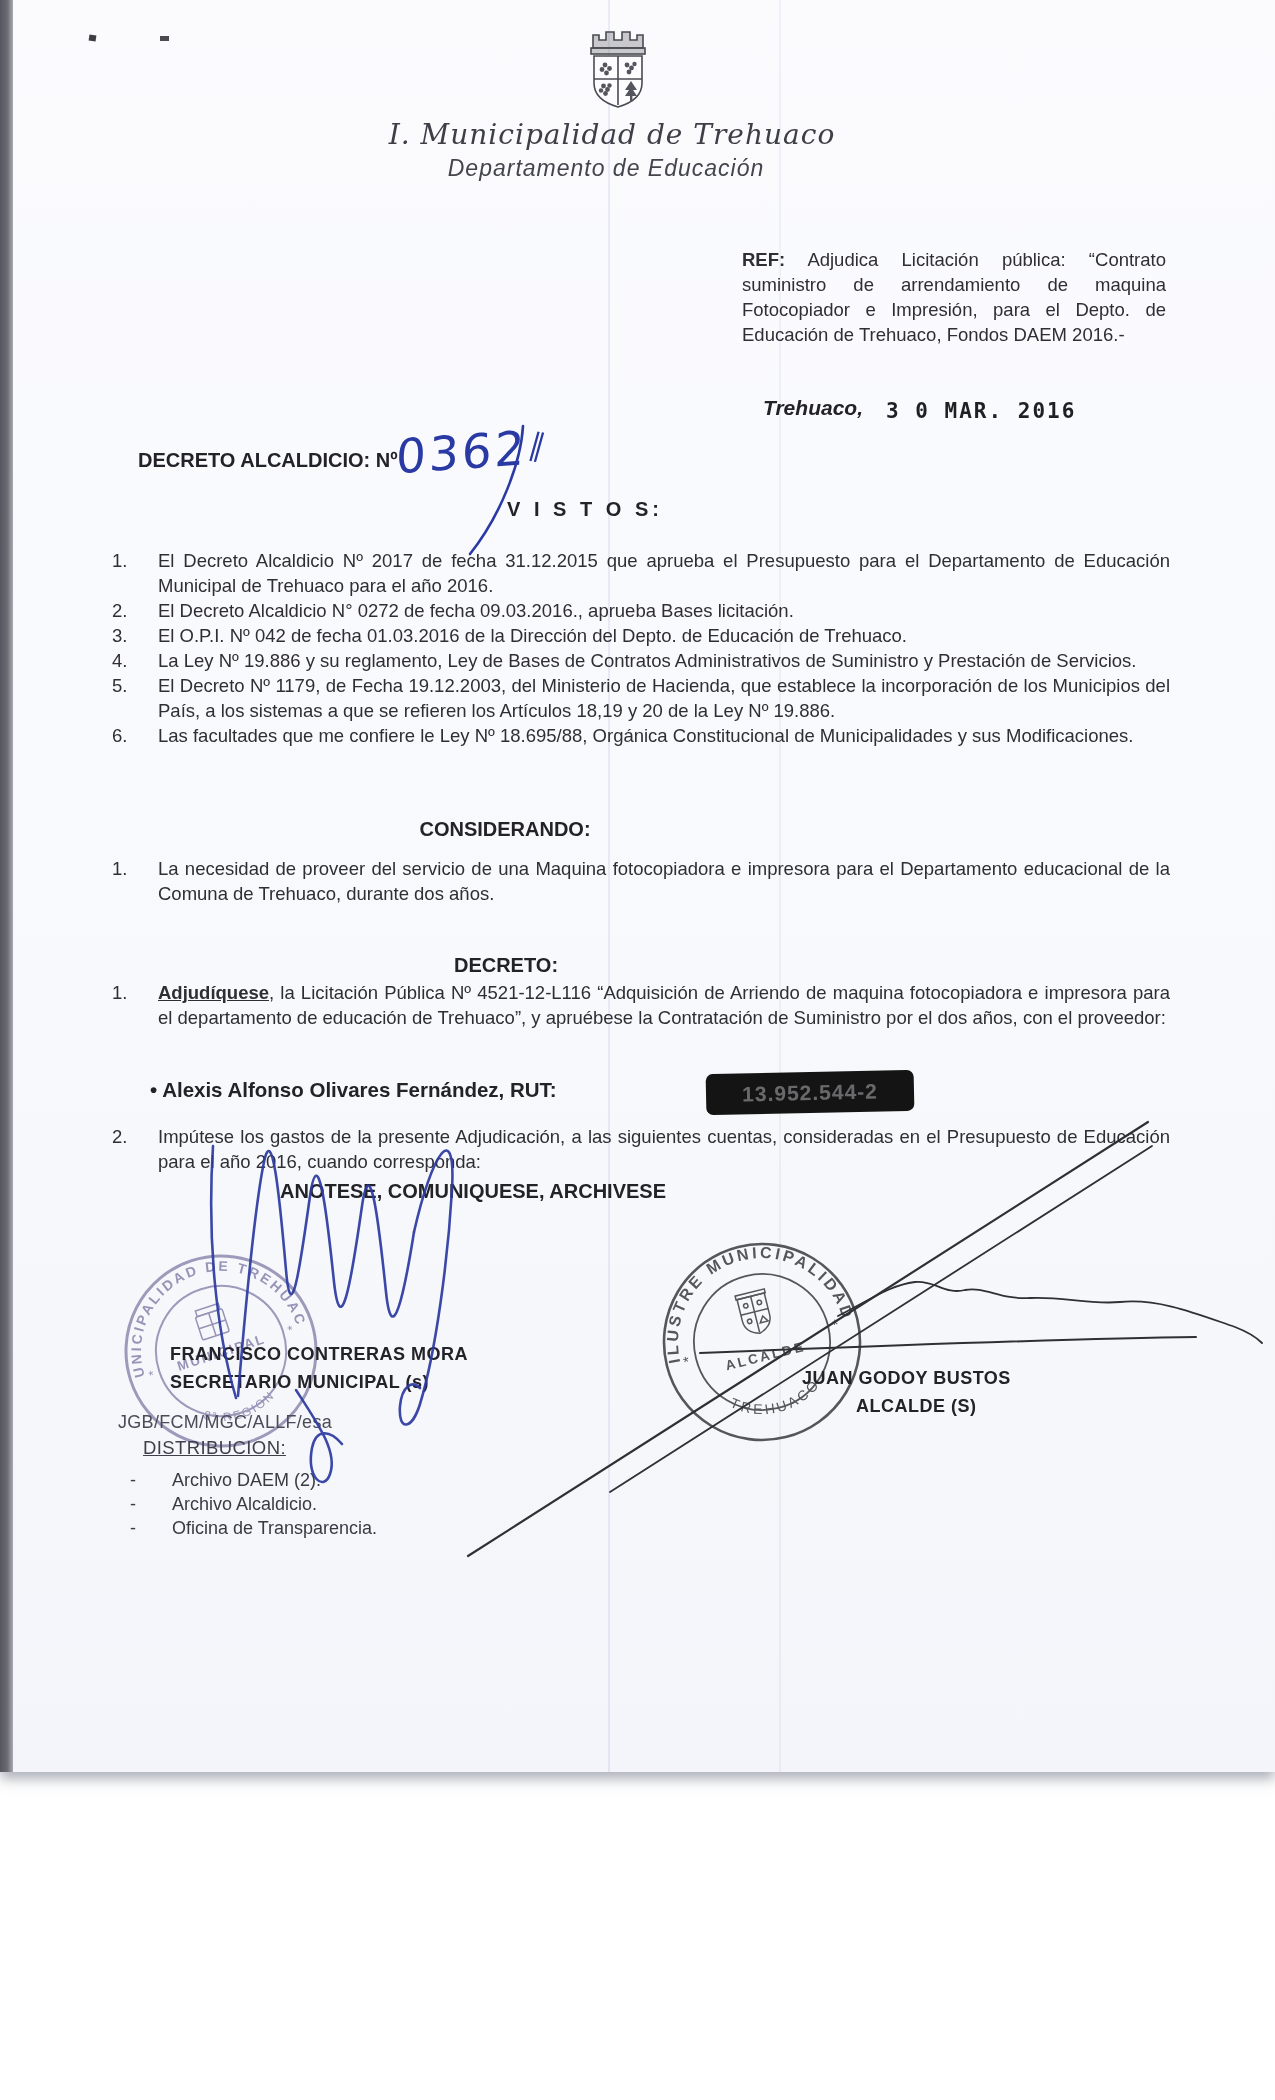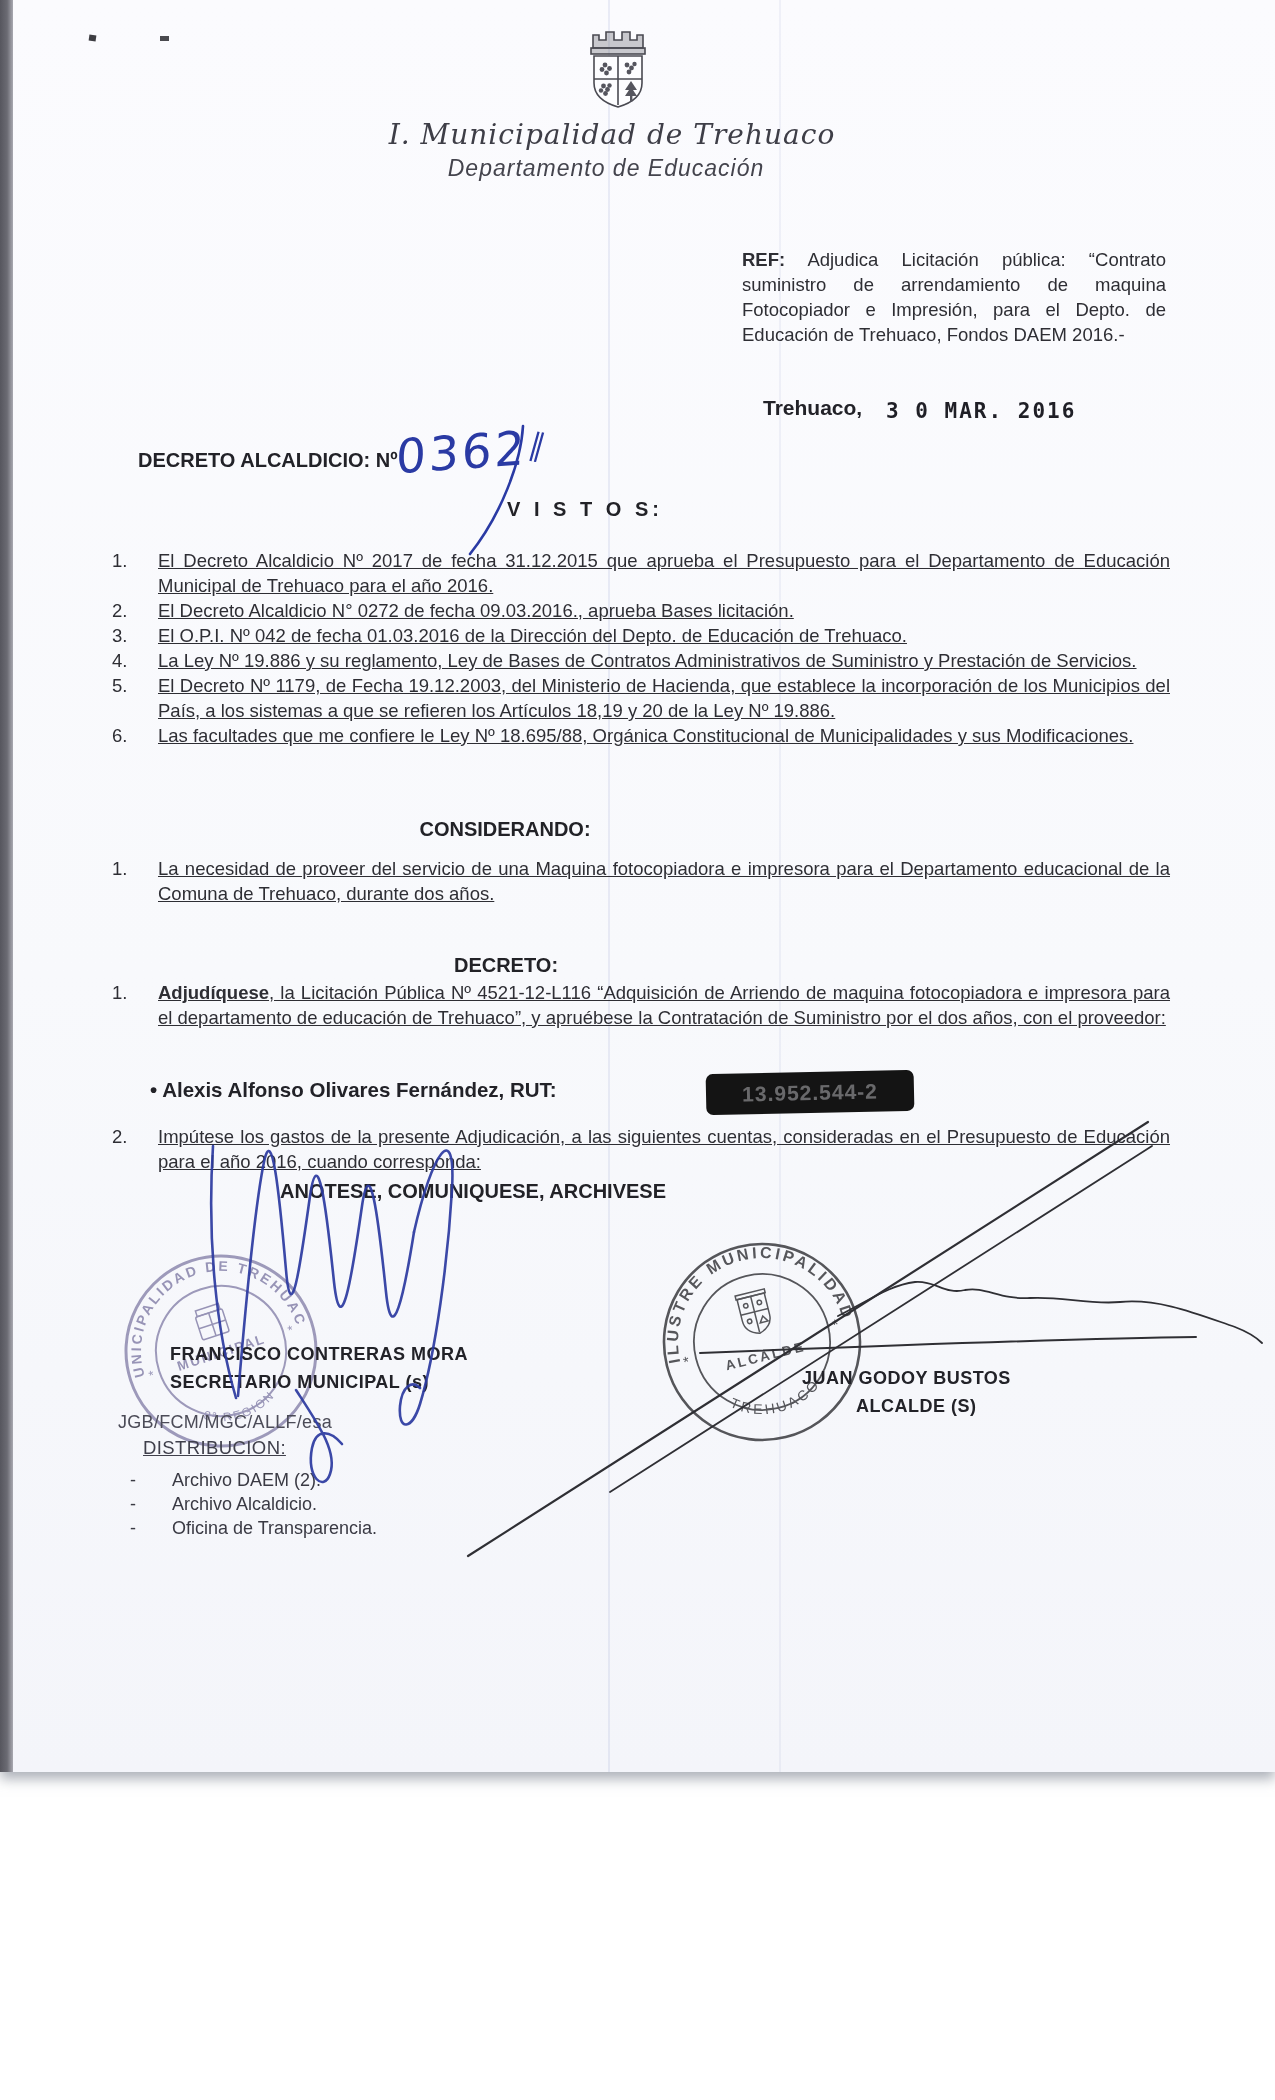--- a/index.html
+++ b/index.html
@@ -10,25 +10,25 @@
   .edge-strip{position:absolute;left:0;top:0;width:13px;height:1772px;
     background:linear-gradient(90deg,#56565e 0%,#6b6b73 55%,#a9a9b1 100%);}
   .crease{position:absolute;top:0;height:1772px;width:2px;background:rgba(130,140,195,0.14);}
   .dot{position:absolute;background:#3d3d42;}
   .abs{position:absolute;}
   .b{font-weight:bold;}
   .body-text{font-size:18.5px;line-height:25px;color:#2e2e34;}
   .heading{font-weight:bold;font-size:20px;color:#222227;transform:translateX(-50%);white-space:nowrap;}
   .li{display:flex;}
   .li .num{flex:0 0 46px;}
-  .li .txt{flex:1;text-align:justify;text-decoration:underline;}
+  .li .txt{flex:1;text-align:justify;}
   .ref-block{width:424px;font-size:18.5px;line-height:25px;text-align:justify;color:#2e2e34;}
   .script1{font-family:"DejaVu Serif",serif;font-style:italic;font-size:28px;color:#3e3e47;letter-spacing:1px;white-space:nowrap;transform:translateX(-50%);}
   .script2{font-family:Liberation Sans, sans-serif;font-style:italic;font-size:23px;color:#44444d;letter-spacing:1px;white-space:nowrap;transform:translateX(-50%);}
-  .place{font-weight:bold;font-size:21px;color:#222228;}
+  .place{font-weight:bold;font-size:21px;color:#222228;font-style:italic;}
   .date-stamp{font-family:"DejaVu Sans Mono",monospace;font-weight:bold;font-size:21px;letter-spacing:2px;color:#1f1f26;white-space:nowrap;}
   .decree-label{font-weight:bold;font-size:20px;color:#222228;white-space:nowrap;}
   .hand-number{font-family:"DejaVu Sans",sans-serif;font-size:47px;color:#2a3aa4;transform:rotate(-4deg) skewX(-6deg);letter-spacing:3px;white-space:nowrap;}
   .hand-flourish{font-size:30px;color:#2a3aa4;display:inline-block;transform:rotate(14deg) translateY(-8px);}
   .underline{text-decoration:underline;}
   .provider{font-weight:bold;font-size:20.5px;color:#222228;white-space:nowrap;}
   .redaction{position:absolute;width:208px;height:41px;background:#141414;border-radius:7px;transform:rotate(-1.2deg);
     display:flex;align-items:center;justify-content:center;}
   .redaction span{color:rgba(225,225,228,0.42);font-weight:bold;font-size:21px;letter-spacing:1px;}
   .sig-name{font-weight:bold;font-size:18px;letter-spacing:0.5px;color:#222228;white-space:nowrap;}

